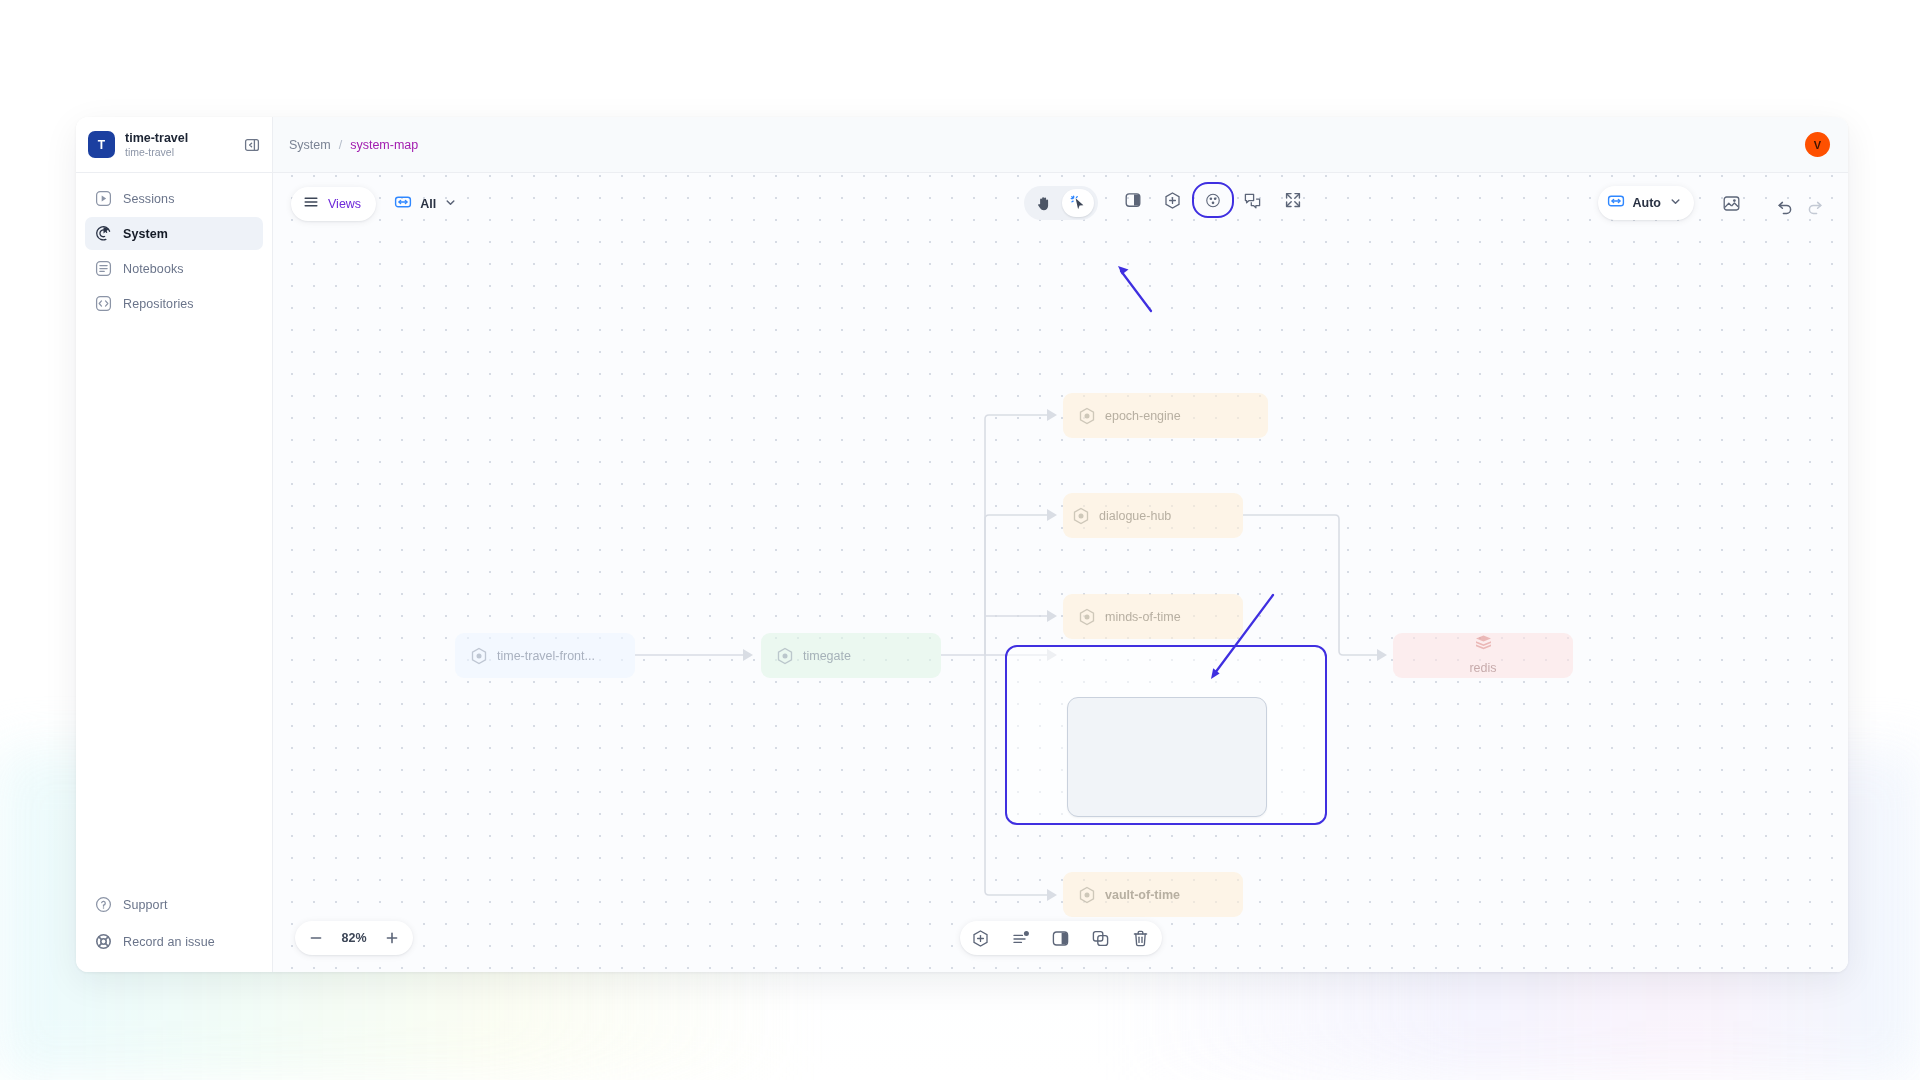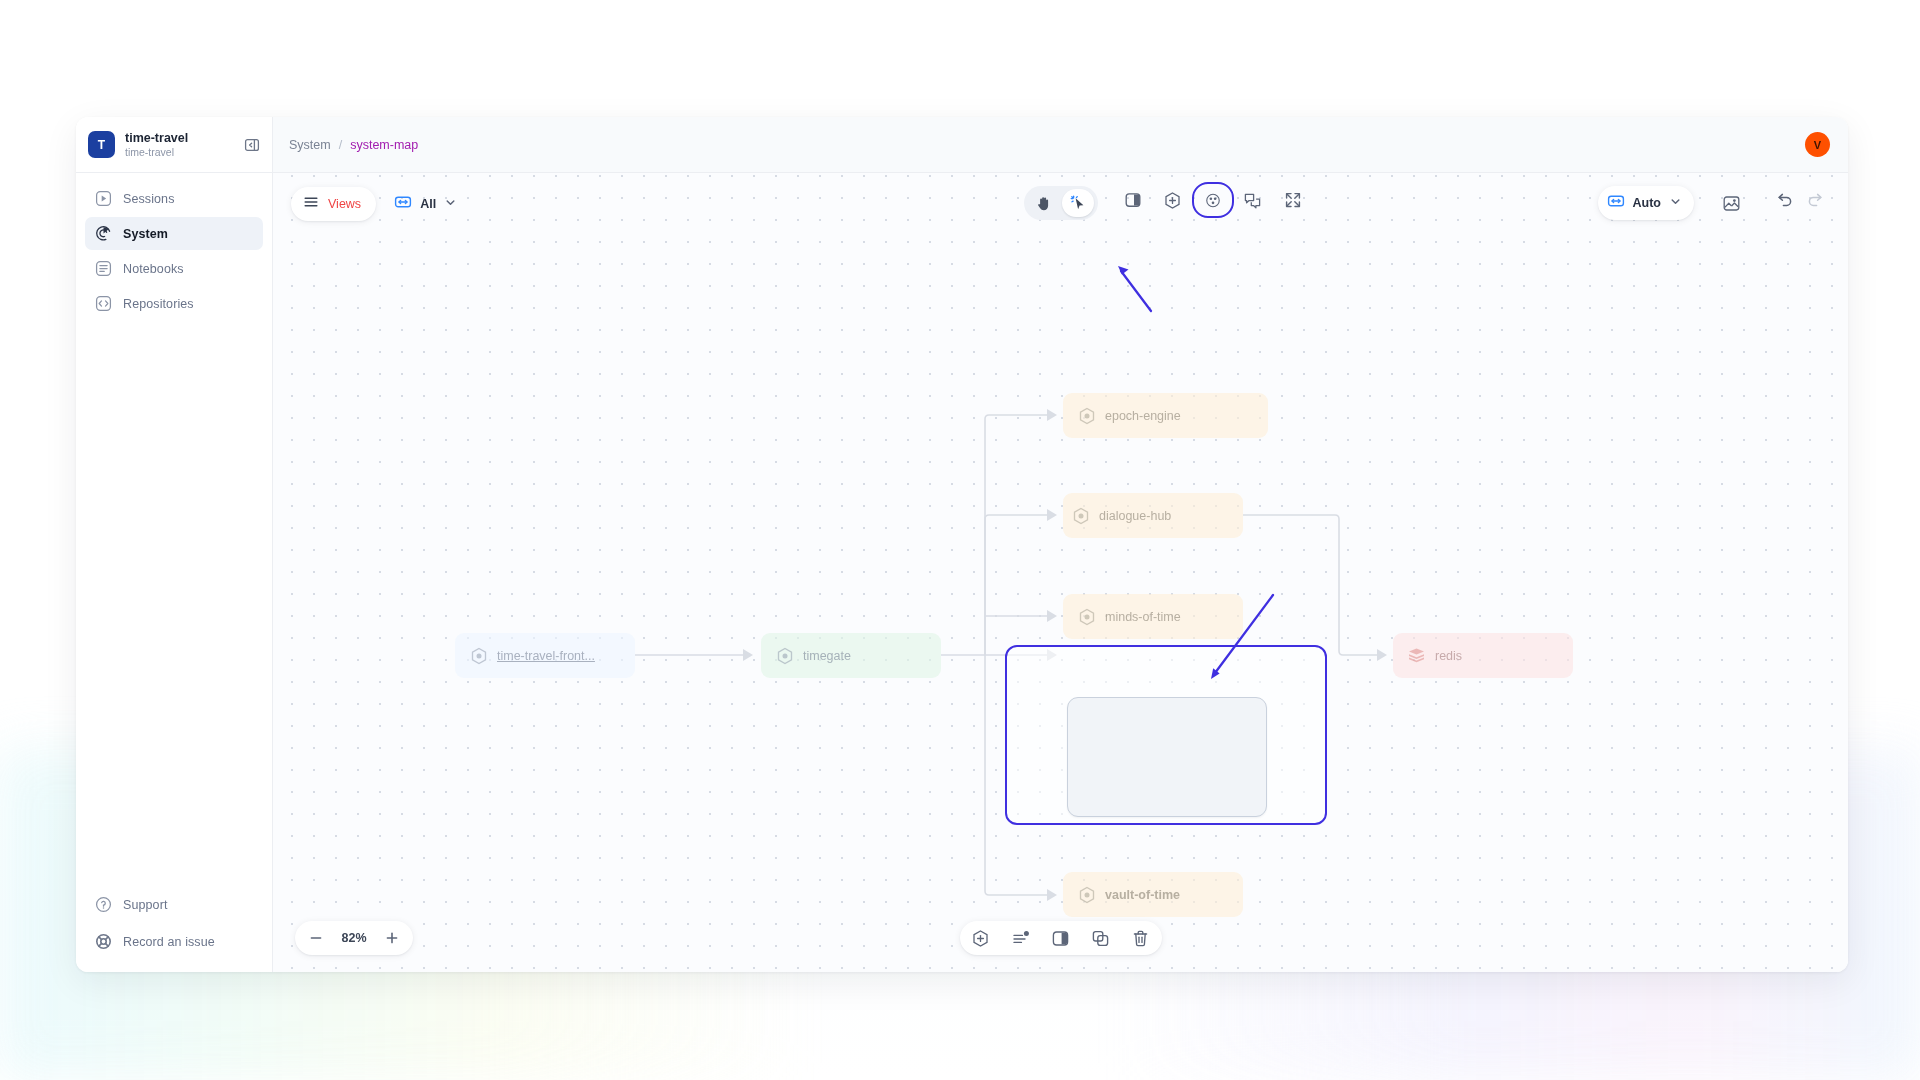--- a/index.html
+++ b/index.html
@@ -136,21 +136,21 @@
   .pill {
     background: #fff;
     border-radius: 999px;
     box-shadow: 0 1px 2px rgba(16,24,40,.06), 0 1px 7px rgba(16,24,40,.07);
     display: flex; align-items: center;
   }
   .views-btn {
     height: 34px; padding: 0 15px 0 12px; gap: 9px;
     cursor: pointer;
   }
-  .views-label { font-size: 12.5px; color: #ef4444; font-weight: 500; }
+  .views-label { font-size: 12.5px; color: #6d28d9; font-weight: 500; }
 
   .filter-btn {
     display: flex; align-items: center; gap: 8px;
     height: 34px; margin-left: 12px; padding: 0 6px;
     cursor: pointer;
   }
   .filter-label { font-size: 12.5px; color: #2a3243; font-weight: 600; }
 
   .center-tools {
     position: absolute; left: 50%; transform: translateX(-50%);
@@ -178,21 +178,21 @@
   }
   .tool-highlight {
     outline: 2px solid #3f2fe0;
     border-radius: 12px;
     outline-offset: 2px;
     padding: 3px 9px;
   }
 
   .right-tools {
     position: absolute; right: 20px; top: 13px;
-    display: flex; align-items: flex-start; gap: 20px;
+    display: flex; align-items: flex-end; gap: 20px;
   }
   .auto-pill { height: 34px; padding: 0 12px 0 9px; gap: 8px; }
   .auto-label { font-size: 12.5px; color: #2a3243; font-weight: 600; }
   .icon-pill {
     width: 34px; height: 34px;
     display: flex; align-items: center; justify-content: center;
     color: #5c6578; cursor: pointer;
   }
   .undo-group { display: flex; align-items: center; gap: 4px; margin-left: 4px; }
   .undo-btn { width: 26px; height: 26px; display: flex; align-items: center; justify-content: center; cursor: pointer; }
@@ -211,24 +211,24 @@
     height: 45px;
     border-radius: 9px;
     display: flex; align-items: center;
     gap: 9px; padding: 0 14px;
     font-size: 12.5px;
     white-space: nowrap;
   }
   .node .nico { width: 19px; height: 19px; flex: 0 0 19px; display: flex; align-items: center; justify-content: center; }
   .node-label { overflow: hidden; text-overflow: ellipsis; }
 
-  .node.blue   { background: rgba(238,246,255,.62); color: rgba(107,118,138,.55); text-decoration: underline; }
+  .node.blue   { background: rgba(238,246,255,.62); color: rgba(107,118,138,.55); }
   .node.green  { background: rgba(225,246,231,.62); color: rgba(107,118,138,.55); }
   .node.orange { background: rgba(253,239,216,.62); color: rgba(125,118,104,.55); }
-  .node.red    { background: rgba(252,228,228,.62); color: rgba(150,110,110,.52); }
+  .node.red    { background: rgba(252,228,228,.62); color: rgba(150,110,110,.52); flex-direction: column; }
 
   .edge { position: absolute; pointer-events: none; }
 
   
   .group-select {
     position: absolute;
     border: 2px solid #3f2fe0;
     border-radius: 12px;
     background: rgba(255,255,255,.55);
   }

